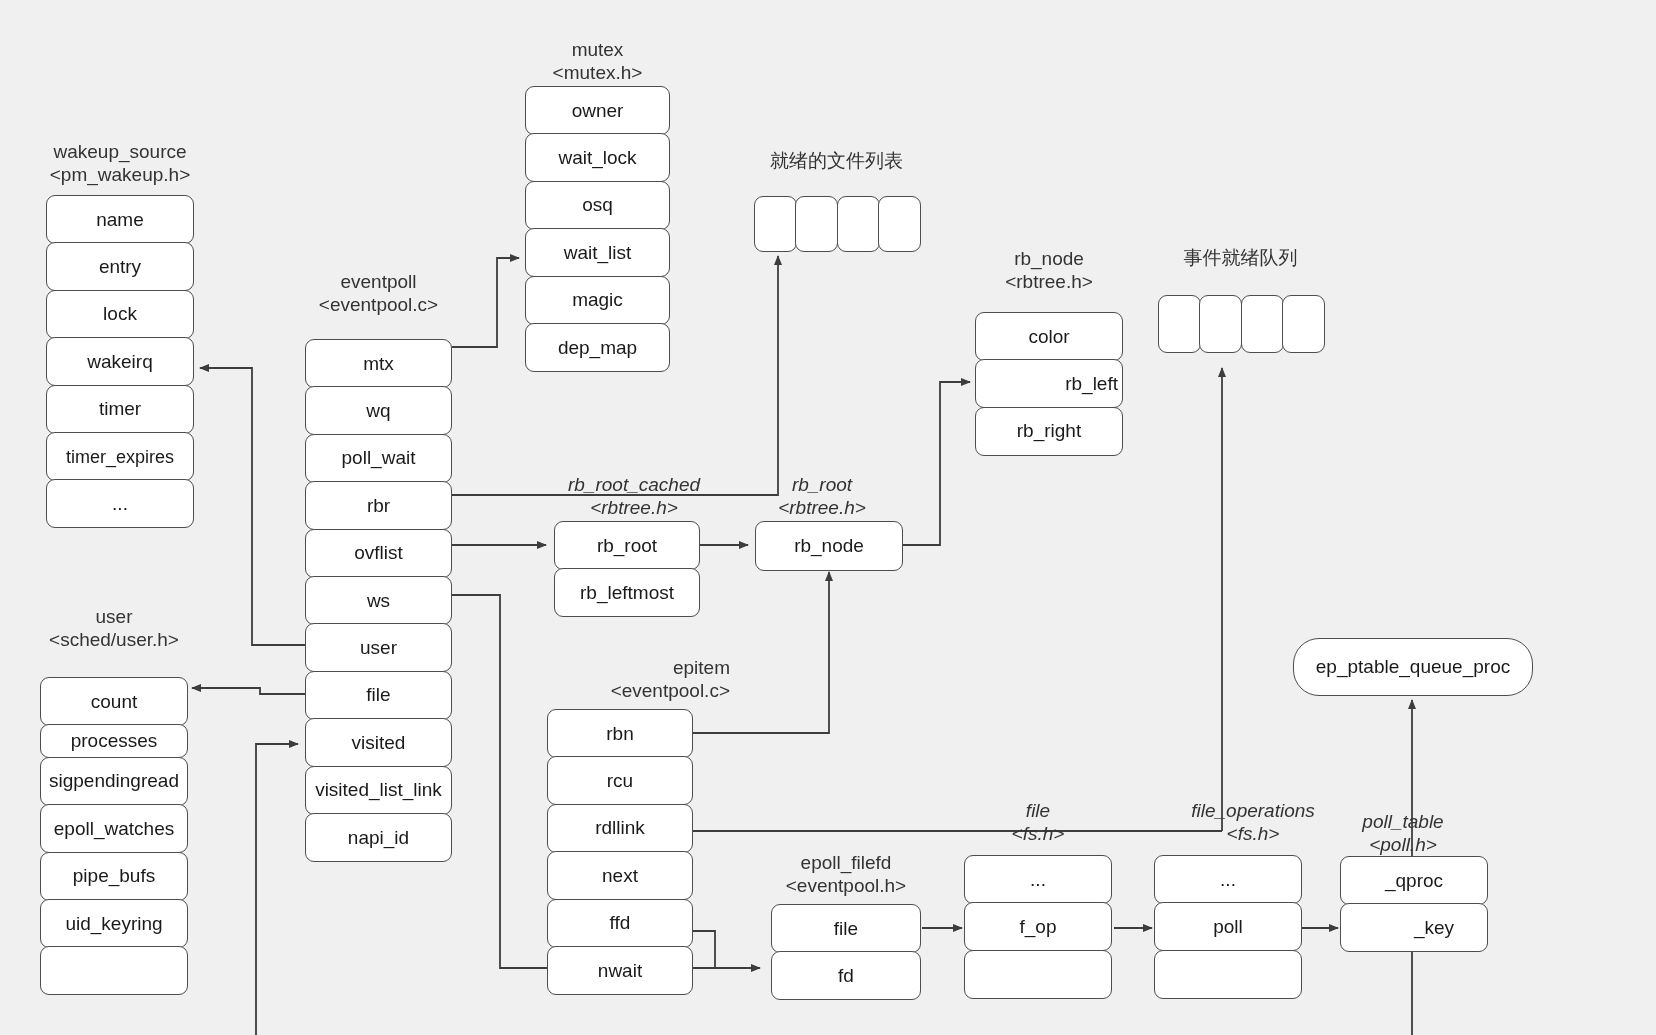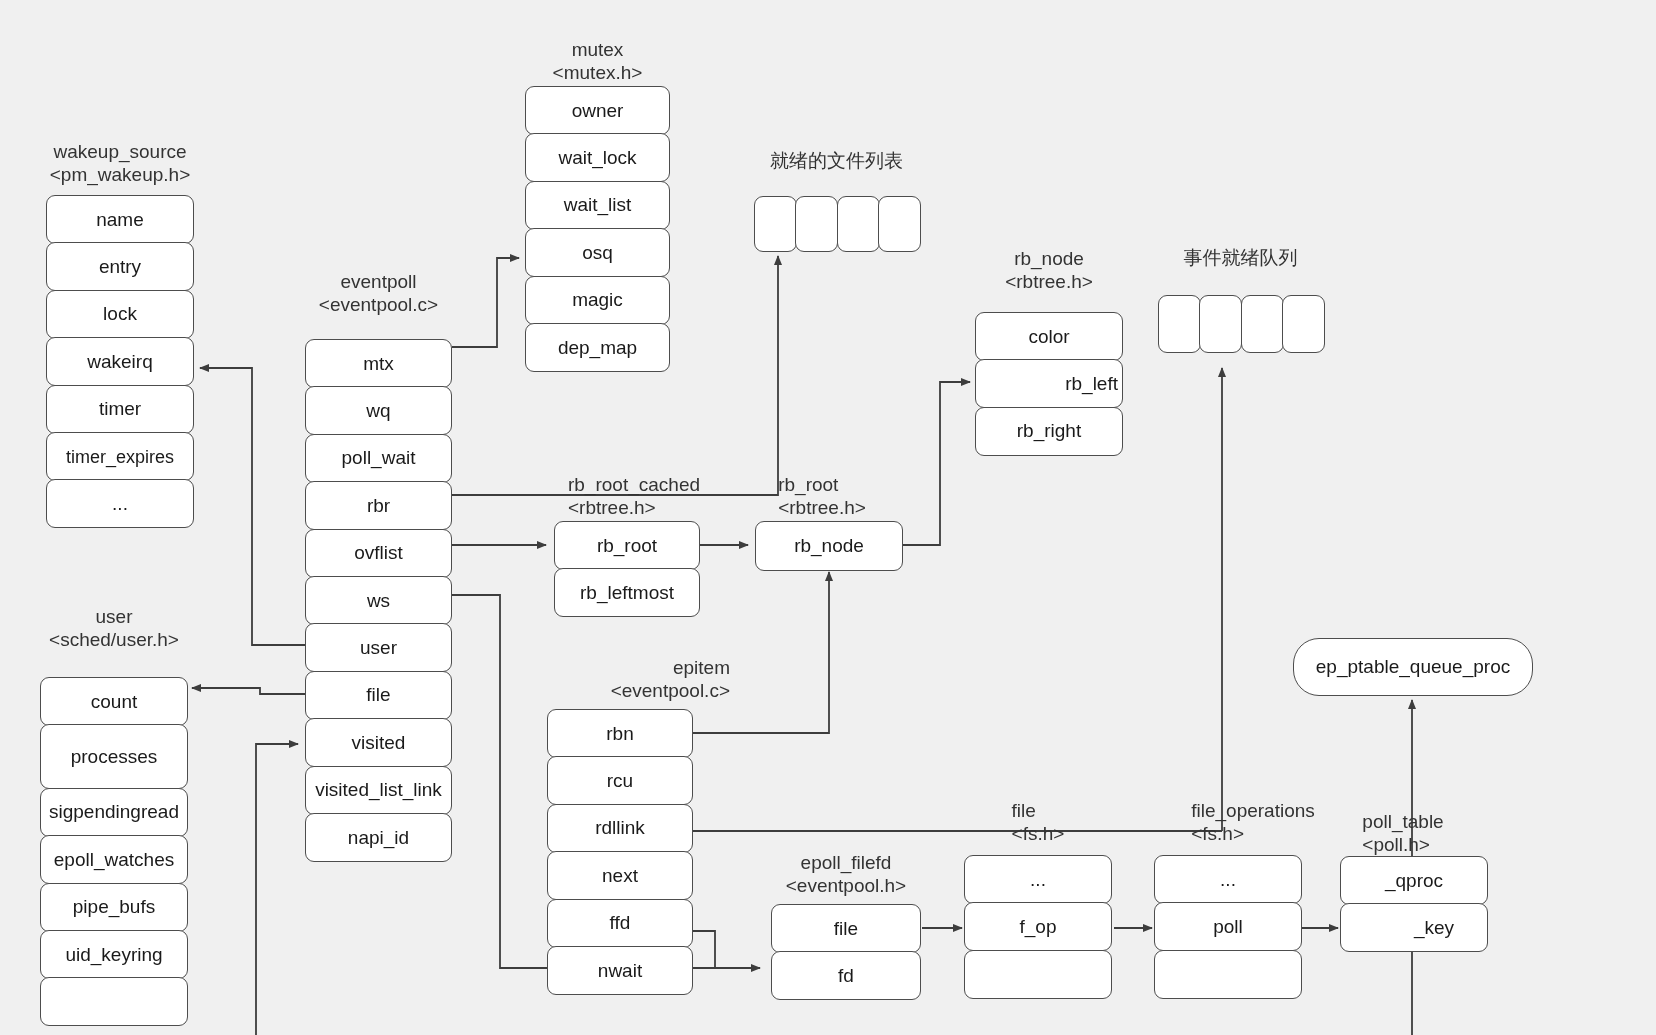--- a/index.html
+++ b/index.html
@@ -68,23 +68,24 @@
     border-radius:26px;
     display:flex;align-items:center;justify-content:center;
     color:#1a1a1a;font-size:19px;
     text-align:center;
   }
   .edge-label{
     position:absolute;
     color:#333333;
     font-size:19px;
     line-height:23px;
-    text-align:left;
+    text-align:center;
     white-space:nowrap;
     transform:translateX(-50%);
+    font-style:italic;
   }
 </style>
 </head>
 <body>
 
 <div id="canvas">
 
   <svg id="edges" viewBox="0 0 1656 1035">
     <defs>
       <marker id="ah" markerWidth="10" markerHeight="8" refX="9" refY="4" orient="auto" markerUnits="userSpaceOnUse">
@@ -207,24 +208,24 @@
       <div>&lt;mutex.h&gt;</div>
     </div>
     <div class="fields" style="top:48px;width:145px;">
       <div class="field" style="height:49px;">
           <span>owner</span>
         </div>
       <div class="field" style="height:49px;">
           <span>wait_lock</span>
         </div>
       <div class="field" style="height:49px;">
+          <span>osq</span>
+        </div>
+      <div class="field" style="height:49px;">
           <span>wait_list</span>
-        </div>
-      <div class="field" style="height:49px;">
-          <span>osq</span>
         </div>
       <div class="field" style="height:49px;">
           <span>magic</span>
         </div>
       <div class="field" style="height:49px;">
           <span>dep_map</span>
         </div>
     </div>
   </div>
 
@@ -295,21 +296,21 @@
 
   <div class="struct" style="left:40px;top:605px;width:148px;">
     <div class="struct-title" style="top:0px;width:220px;">
       <div>user</div>
       <div>&lt;sched/user.h&gt;</div>
     </div>
     <div class="fields" style="top:72px;width:148px;">
       <div class="field" style="height:49px;">
           <span>count</span>
         </div>
-      <div class="field" style="height:65px;">
+      <div class="field" style="height:34px;">
           <span>processes</span>
         </div>
       <div class="field" style="height:49px;">
           <span>sigpendingread</span>
         </div>
       <div class="field" style="height:49px;">
           <span>epoll_watches</span>
         </div>
       <div class="field" style="height:49px;">
           <span>pipe_bufs</span>

